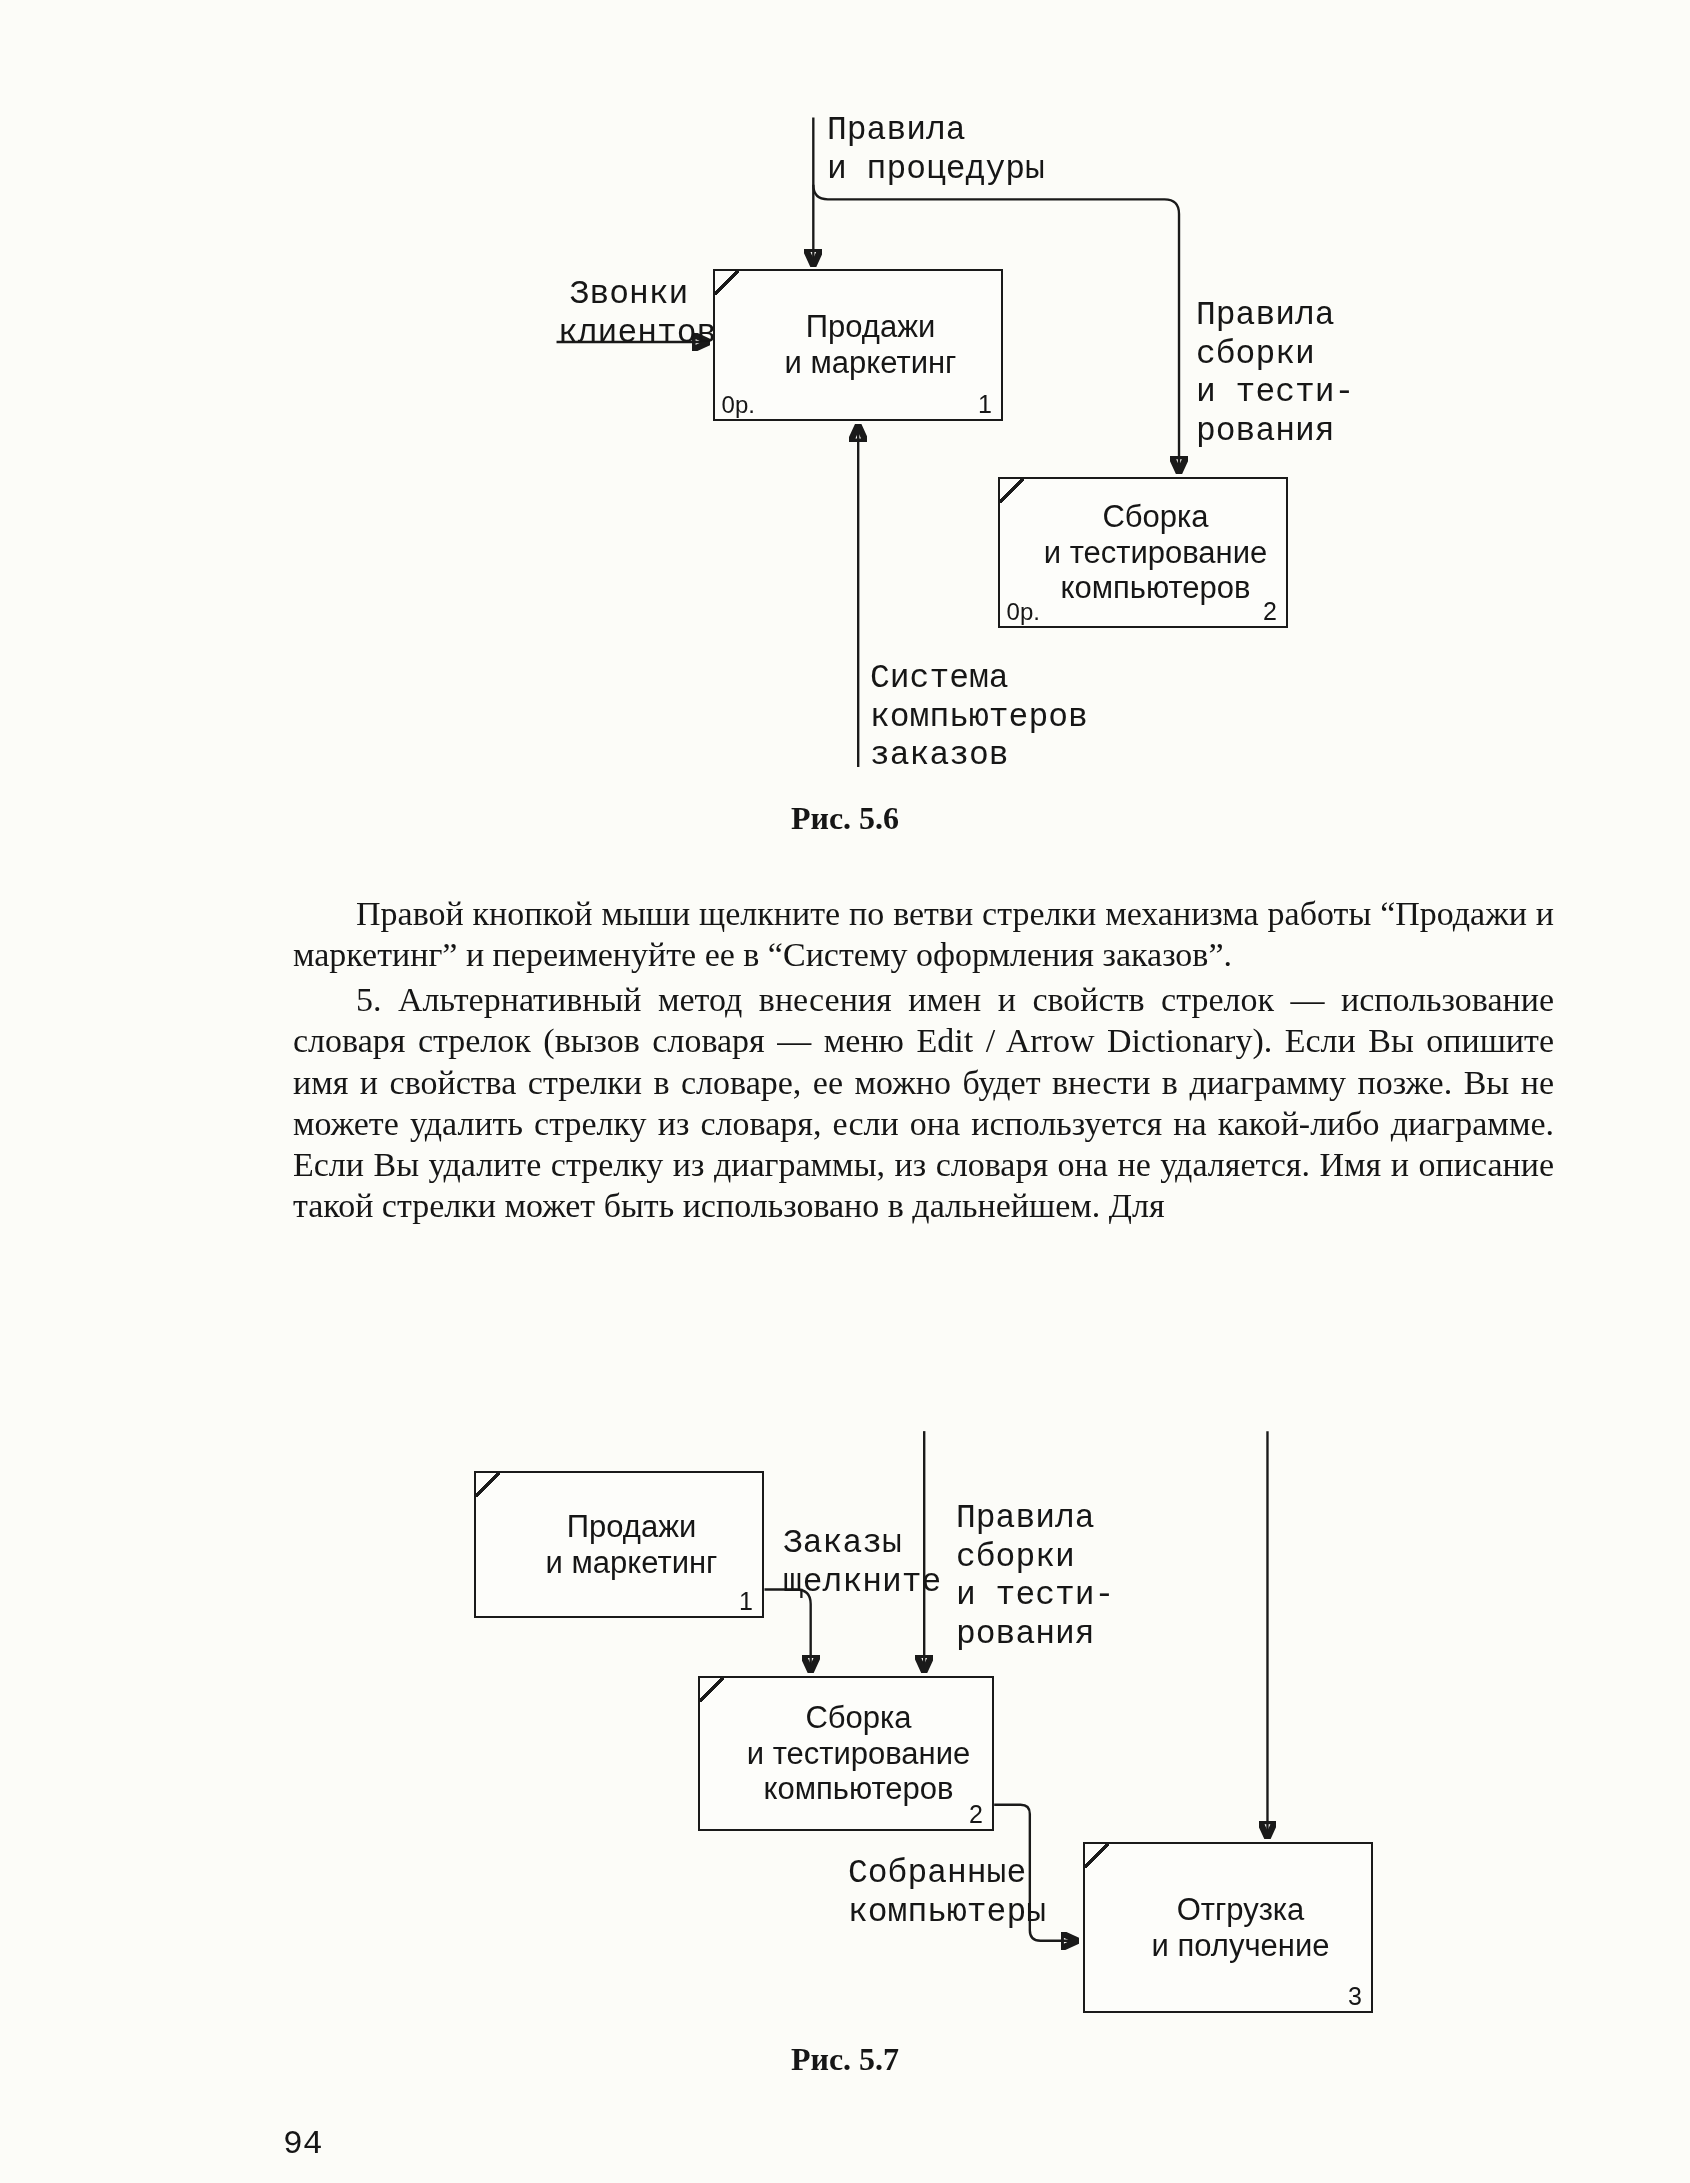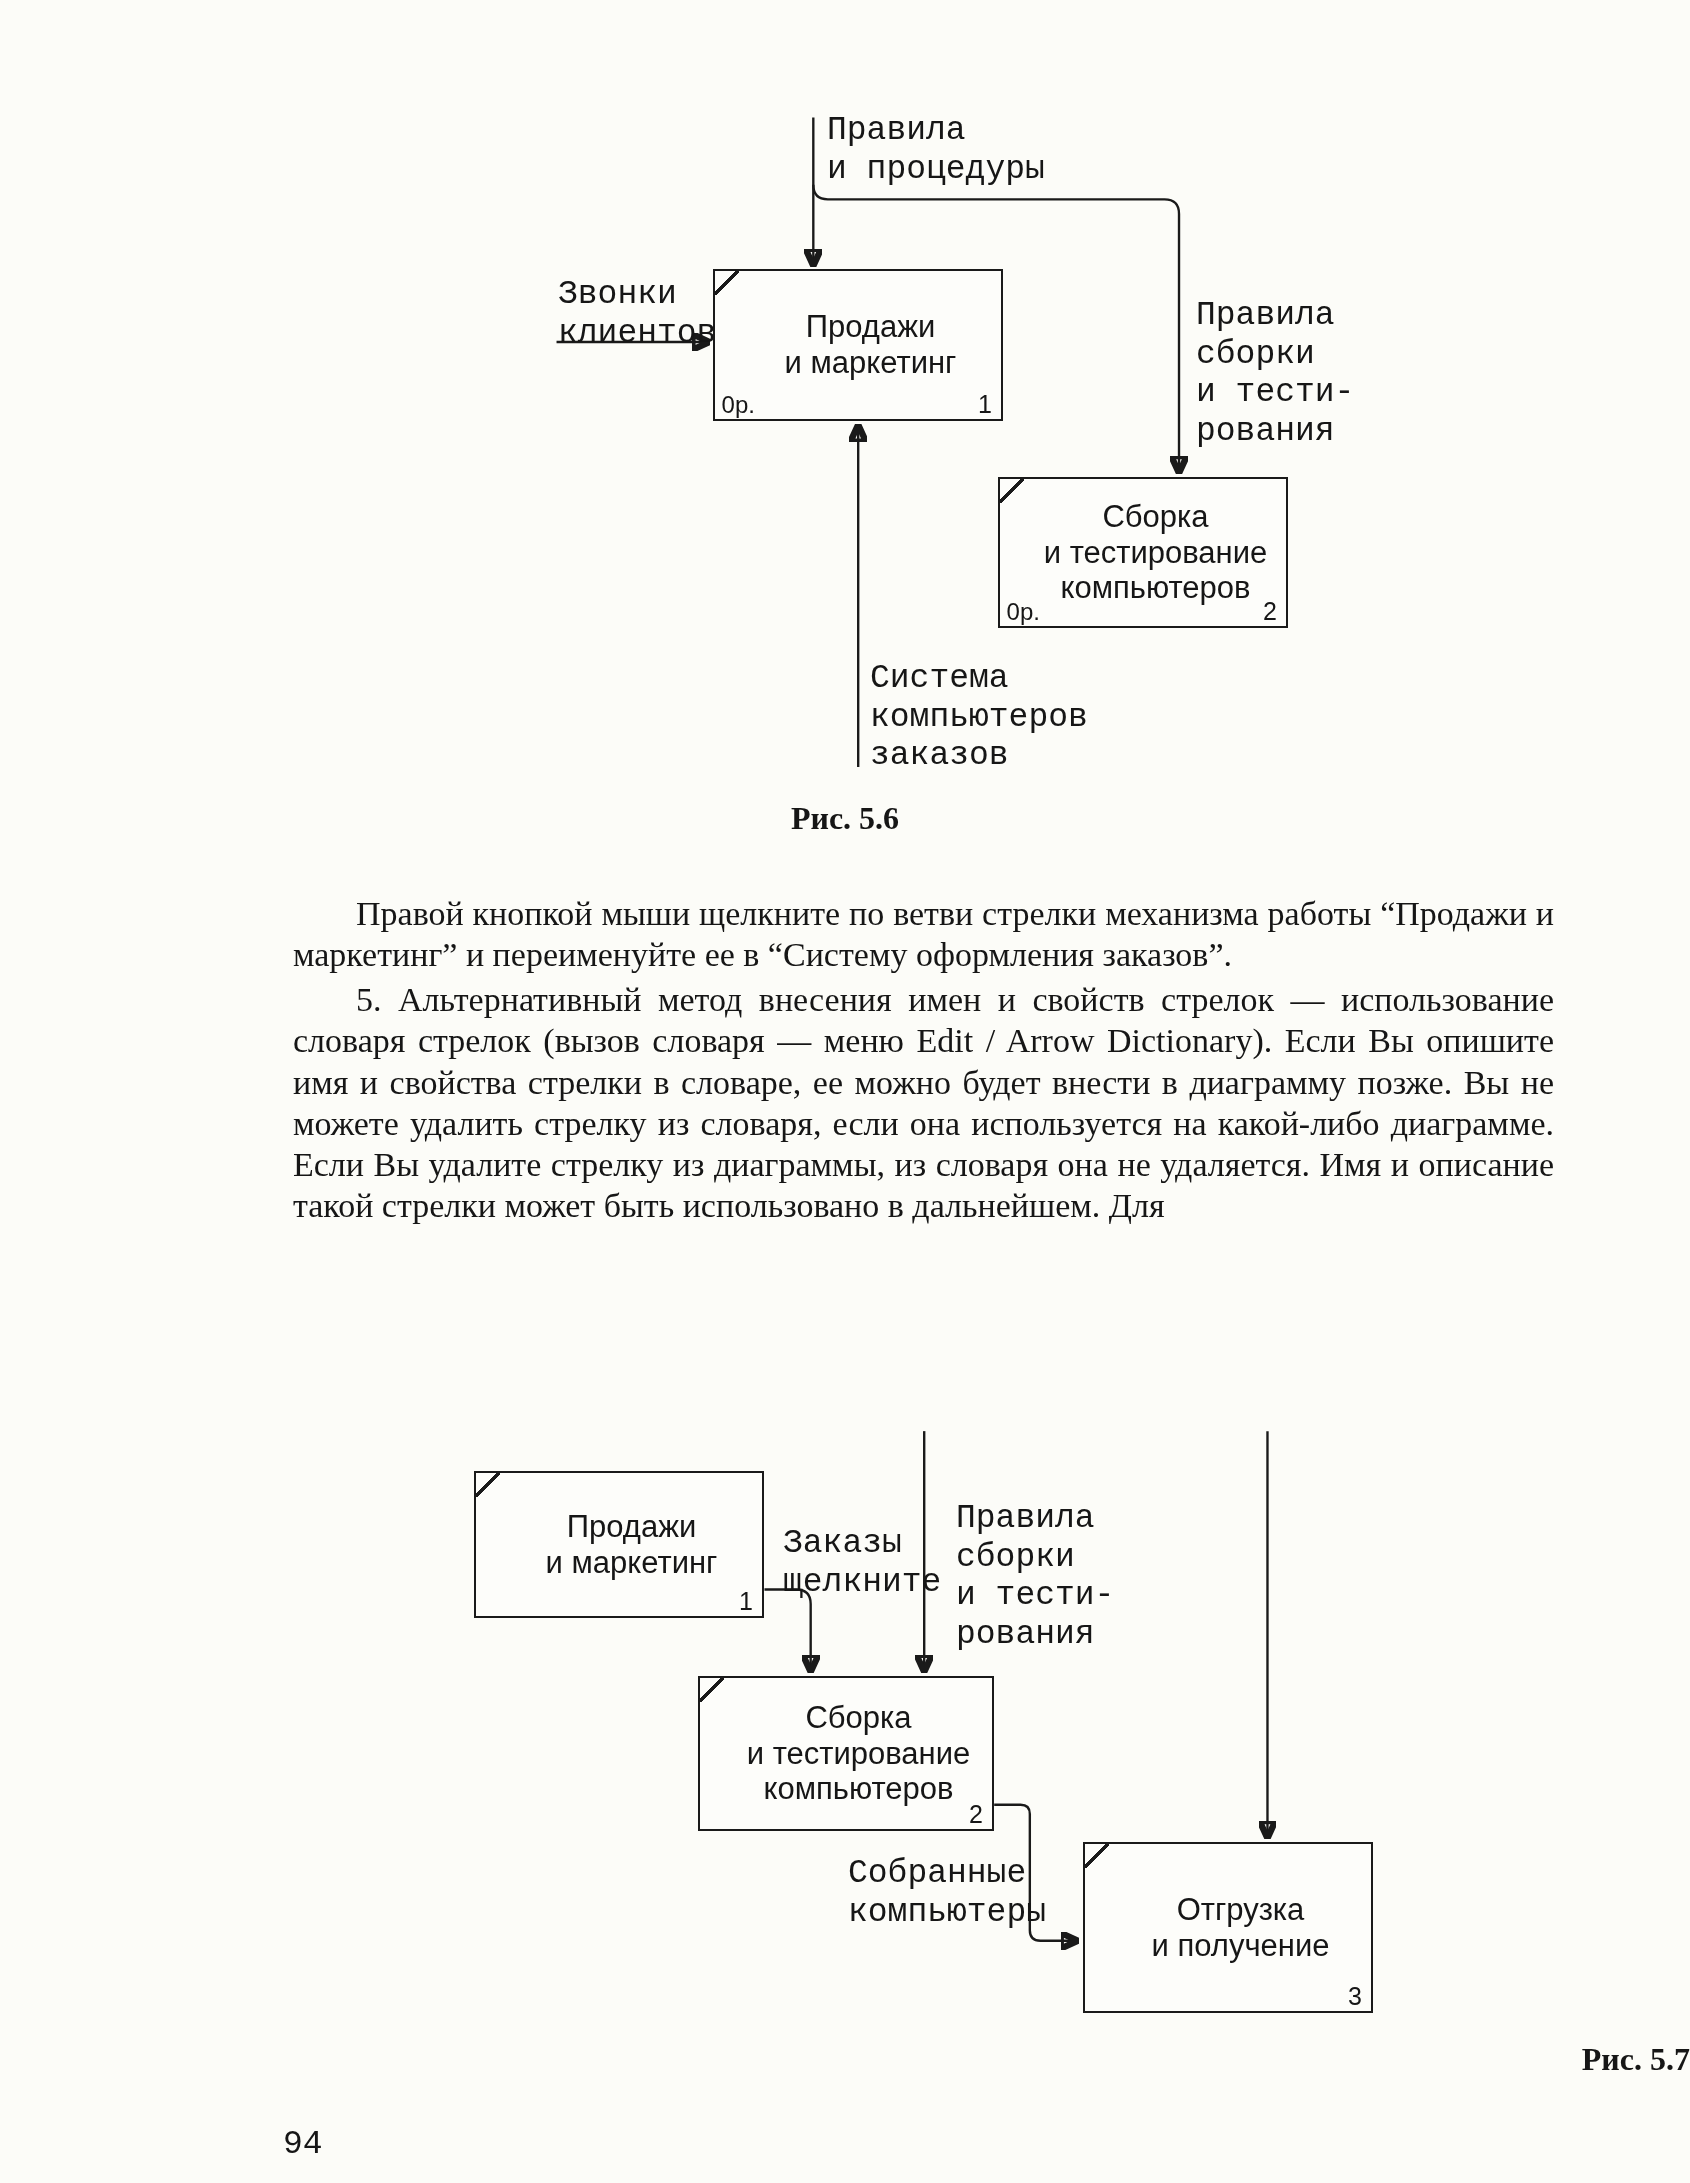--- a/index.html
+++ b/index.html
@@ -46,21 +46,21 @@
     background: linear-gradient(135deg, transparent 45%, #1a1a1a 45%, #1a1a1a 55%, transparent 55%);
   }
 
   .arrow-label {
     position: absolute;
     font-family: Liberation Mono, monospace;
     font-size: 33px;
     line-height: 1.17;
     white-space: pre-line;
   }
-  .ta-c { }
+  .ta-c { text-align: center; }
 
   .caption {
     position: absolute; left: 0; width: 100%;
     text-align: center;
     font-family: "Liberation Serif", serif;
     font-weight: bold;
     font-size: 32px;
   }
 
   .bodytext {
@@ -168,18 +168,18 @@
   <div class="arrow-label" style="left:848px; top:1855px;">Собранные
 компьютеры</div>
 
   <div class="box" style="left:1083px; top:1842px; width:290px; height:171px;">
     <span class="fold"></span>
     <span class="box-title">Отгрузка
 и получение</span>
     <span class="box-num">3</span>
   </div>
 
-  <div class="caption" style="top:2041px;text-align:right;">Рис. 5.7</div>
+  <div class="caption" style="top:2041px;">Рис. 5.7</div>
 
   <div class="pagenum">94</div>
 
 </div>
 
 
 </body></html>

